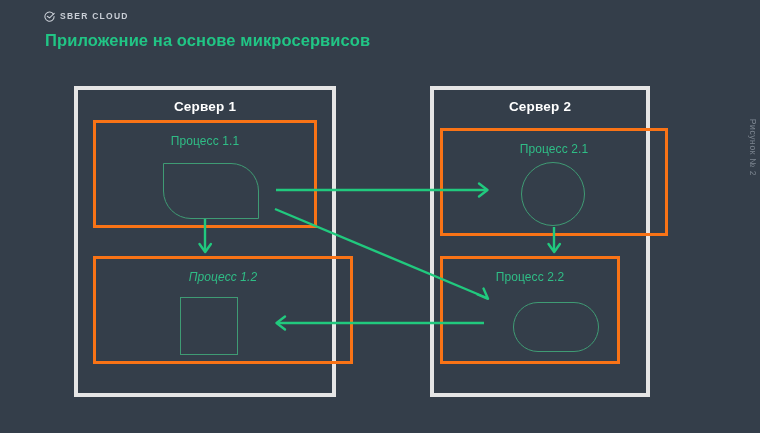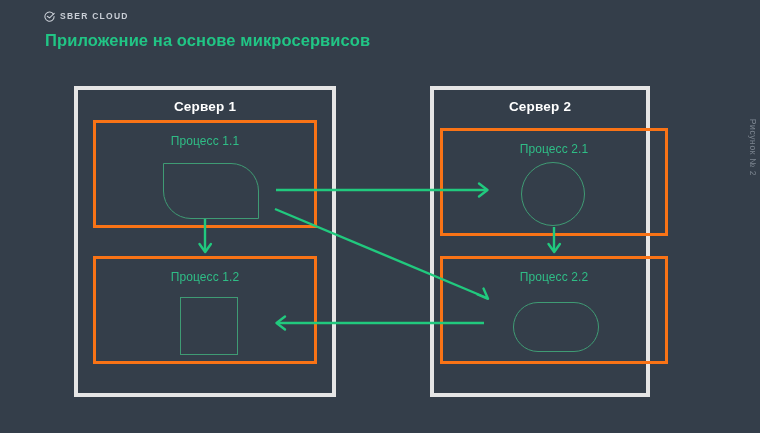--- a/index.html
+++ b/index.html
@@ -94,23 +94,23 @@
     letter-spacing: .2px;
   }
 
   
   .process {
     position: absolute;
     border: 3px solid #f97316;
     box-sizing: border-box;
   }
   #proc-1-1 { left: 93px;  top: 120px; width: 224px; height: 108px; }
-  #proc-1-2 { left: 93px;  top: 256px; width: 224px; height: 108px; }
+  #proc-1-2 { left: 93px;  top: 256px; width: 260px; height: 108px; font-style: italic; }
   #proc-2-1 { left: 440px; top: 128px; width: 228px; height: 108px; }
-  #proc-2-2 { left: 440px; top: 256px; width: 228px; height: 108px; }
+  #proc-2-2 { left: 440px; top: 256px; width: 180px; height: 108px; }
 
   .process-title {
     position: absolute;
     left: 0;
     right: 0;
     top: 11px;
     text-align: center;
     color: #2fbd86;
     font-size: 12px;
     letter-spacing: .1px;

